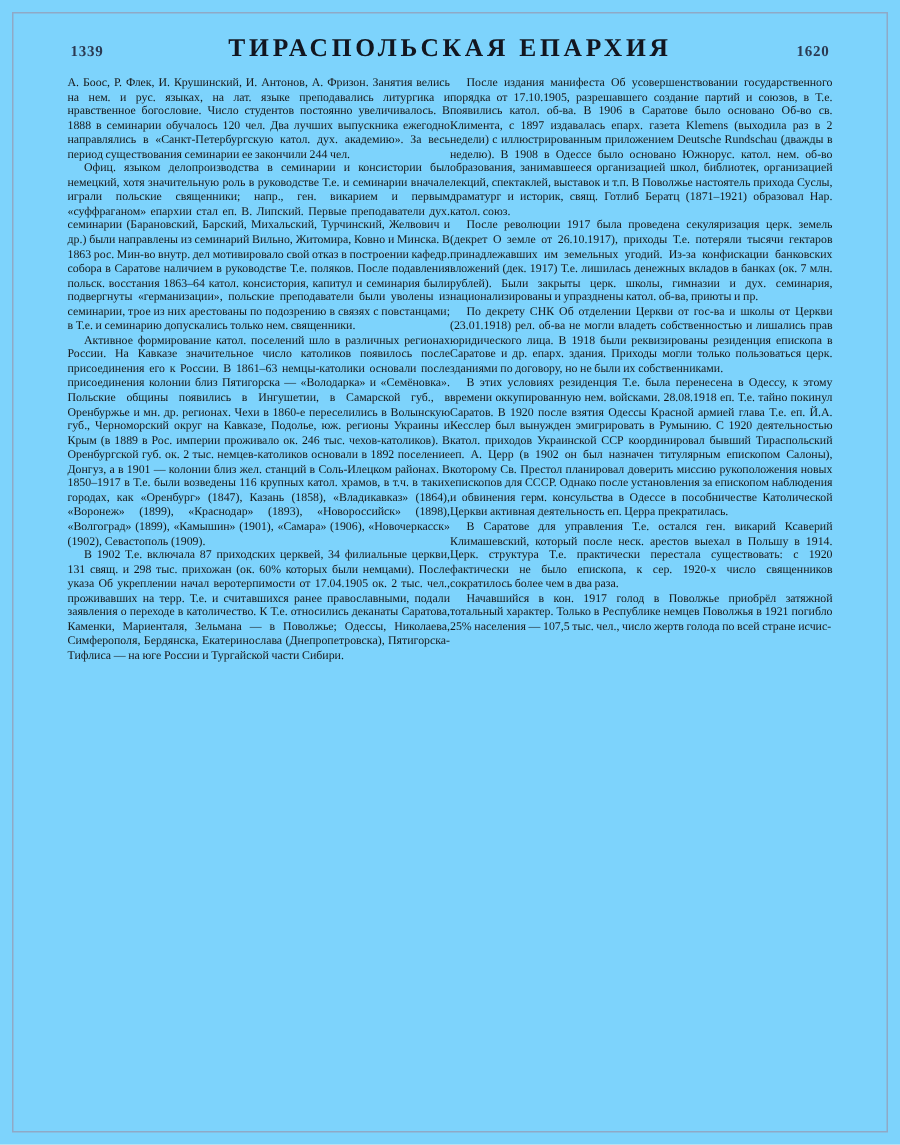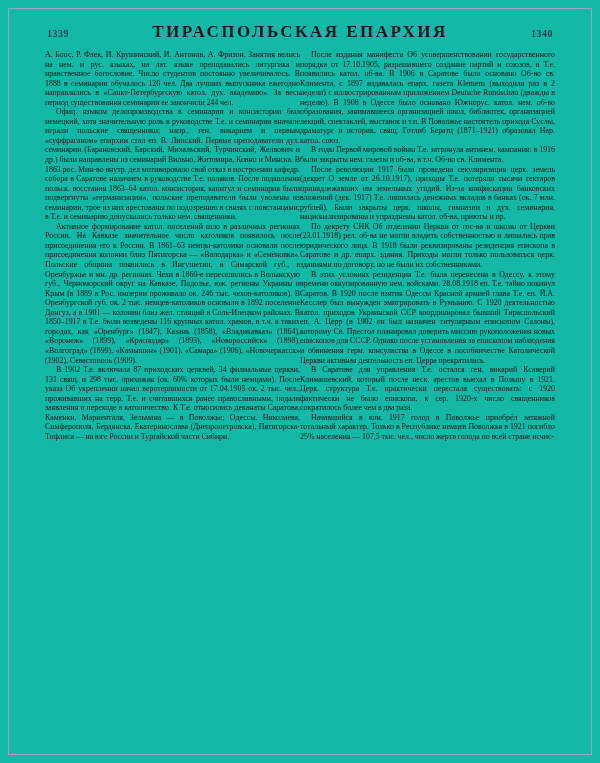--- a/index.html
+++ b/index.html
@@ -1,20 +1,20 @@
 <!DOCTYPE html>
 <html><head>
 <meta charset="utf-8">
 <style>
   html, body { margin: 0; padding: 0; background: #e9e9e6; }
   .sheet {
     position: relative;
     width: 600px; height: 763px;
     margin: 0 auto;
-    background: #14b8a6;
+    background: #7dd3fc;
     overflow: hidden;
     font-family: "Liberation Serif", "DejaVu Serif", serif;
     color: #161616;
   }
   .frame {
     position: absolute;
     top: 8px; left: 8px; right: 8px; bottom: 8px;
     border: 1px solid #8fa9c6;
   }
   .running-head {
@@ -58,36 +58,35 @@
 </style>
 </head>
 <body>
 
 <div class="sheet">
   <div class="frame">
 
     <header class="running-head">
       <span class="pagenum left">1339</span>
       <h1 class="title">ТИРАСПОЛЬСКАЯ ЕПАРХИЯ</h1>
-      <span class="pagenum right">1340</span>
+      <span class="pagenum right">1620</span>
     </header>
 
     <main class="columns">
       <section class="col">
         <p class="para no-indent">А. Боос, Р. Флек, И. Крушинский, И. Антонов, А. Фризон. Занятия велись на нем. и рус. языках, на лат. языке преподавались литургика и нравственное богословие. Число студентов постоянно увеличивалось. В 1888 в семинарии обучалось 120 чел. Два лучших выпускника ежегодно направлялись в «Санкт-Петербургскую катол. дух. академию». За весь период существования семинарии ее закончили 244 чел.</p>
         <p class="para">Офиц. языком делопроизводства в семинарии и консистории был немецкий, хотя значительную роль в руководстве Т.е. и семинарии вначале играли польские священники; напр., ген. викарием и первым «суффраганом» епархии стал еп. В. Липский. Первые преподаватели дух. семинарии (Барановский, Барский, Михальский, Турчинский, Желвович и др.) были направлены из семинарий Вильно, Житомира, Ковно и Минска. В 1863 рос. Мин-во внутр. дел мотивировало свой отказ в построении кафедр. собора в Саратове наличием в руководстве Т.е. поляков. После подавления польск. восстания 1863–64 катол. консистория, капитул и семинария были подвергнуты «германизации», польские преподаватели были уволены из семинарии, трое из них арестованы по подозрению в связях с повстанцами; в Т.е. и семинарию допускались только нем. священники.</p>
         <p class="para">Активное формирование катол. поселений шло в различных регионах России. На Кавказе значительное число католиков появилось после присоединения его к России. В 1861–63 немцы-католики основали после присоединения колонии близ Пятигорска — «Володарка» и «Семёновка». Польские общины появились в Ингушетии, в Самарской губ., в Оренбуржье и мн. др. регионах. Чехи в 1860-е переселились в Волынскую губ., Черноморский округ на Кавказе, Подолье, юж. регионы Украины и Крым (в 1889 в Рос. империи проживало ок. 246 тыс. чехов-католиков). В Оренбургской губ. ок. 2 тыс. немцев-католиков основали в 1892 поселение Донгуз, а в 1901 — колонии близ жел. станций в Соль-Илецком районах. В 1850–1917 в Т.е. были возведены 116 крупных катол. храмов, в т.ч. в таких городах, как «Оренбург» (1847), Казань (1858), «Владикавказ» (1864), «Воронеж» (1899), «Краснодар» (1893), «Новороссийск» (1898), «Волгоград» (1899), «Камышин» (1901), «Самара» (1906), «Новочеркасск» (1902), Севастополь (1909).</p>
         <p class="para">В 1902 Т.е. включала 87 приходских церквей, 34 филиальные церкви, 131 свящ. и 298 тыс. прихожан (ок. 60% которых были немцами). После указа Об укреплении начал веротерпимости от 17.04.1905 ок. 2 тыс. чел., проживавших на терр. Т.е. и считавшихся ранее православными, подали заявления о переходе в католичество. К Т.е. относились деканаты Саратова, Каменки, Мариенталя, Зельмана — в Поволжье; Одессы, Николаева, Симферополя, Бердянска, Екатеринослава (Днепропетровска), Пятигорска-Тифлиса — на юге России и Тургайской части Сибири.</p>
       </section>
 
       <section class="col">
         <p class="para">После издания манифеста Об усовершенствовании государственного порядка от 17.10.1905, разрешавшего создание партий и союзов, в Т.е. появились катол. об-ва. В 1906 в Саратове было основано Об-во св. Климента, с 1897 издавалась епарх. газета Klemens (выходила раз в 2 недели) с иллюстрированным приложением Deutsche Rundschau (дважды в неделю). В 1908 в Одессе было основано Южнорус. катол. нем. об-во образования, занимавшееся организацией школ, библиотек, организацией лекций, спектаклей, выставок и т.п. В Поволжье настоятель прихода Суслы, драматург и историк, свящ. Готлиб Бератц (1871–1921) образовал Нар. катол. союз.</p>
-        <p class="para">В годы Первой мировой войны Т.е. затронула антинем. кампания: в 1916 были закрыты нем. газеты и об-ва, в т.ч. Об-во св. Климента.</p>
         <p class="para">После революции 1917 была проведена секуляризация церк. земель (декрет О земле от 26.10.1917), приходы Т.е. потеряли тысячи гектаров принадлежавших им земельных угодий. Из-за конфискации банковских вложений (дек. 1917) Т.е. лишилась денежных вкладов в банках (ок. 7 млн. рублей). Были закрыты церк. школы, гимназии и дух. семинария, национализированы и упразднены катол. об-ва, приюты и пр.</p>
         <p class="para">По декрету СНК Об отделении Церкви от гос-ва и школы от Церкви (23.01.1918) рел. об-ва не могли владеть собственностью и лишались прав юридического лица. В 1918 были реквизированы резиденция епископа в Саратове и др. епарх. здания. Приходы могли только пользоваться церк. зданиями по договору, но не были их собственниками.</p>
         <p class="para">В этих условиях резиденция Т.е. была перенесена в Одессу, к этому времени оккупированную нем. войсками. 28.08.1918 еп. Т.е. тайно покинул Саратов. В 1920 после взятия Одессы Красной армией глава Т.е. еп. Й.А. Кесслер был вынужден эмигрировать в Румынию. С 1920 деятельностью катол. приходов Украинской ССР координировал бывший Тираспольский еп. А. Церр (в 1902 он был назначен титулярным епископом Салоны), которому Св. Престол планировал доверить миссию рукоположения новых епископов для СССР. Однако после установления за епископом наблюдения и обвинения герм. консульства в Одессе в пособничестве Католической Церкви активная деятельность еп. Церра прекратилась.</p>
-        <p class="para">В Саратове для управления Т.е. остался ген. викарий Ксаверий Климашевский, который после неск. арестов выехал в Польшу в 1921. Церк. структура Т.е. практически перестала существовать: с 1920 фактически не было епископа, к сер. 1920-х число священников сократилось более чем в два раза.</p>
+        <p class="para">В Саратове для управления Т.е. остался ген. викарий Ксаверий Климашевский, который после неск. арестов выехал в Польшу в 1914. Церк. структура Т.е. практически перестала существовать: с 1920 фактически не было епископа, к сер. 1920-х число священников сократилось более чем в два раза.</p>
         <p class="para">Начавшийся в кон. 1917 голод в Поволжье приобрёл затяжной тотальный характер. Только в Республике немцев Поволжья в 1921 погибло 25% населения — 107,5 тыс. чел., число жертв голода по всей стране исчис-</p>
       </section>
     </main>
 
   </div>
 </div>
 
 </body></html>

